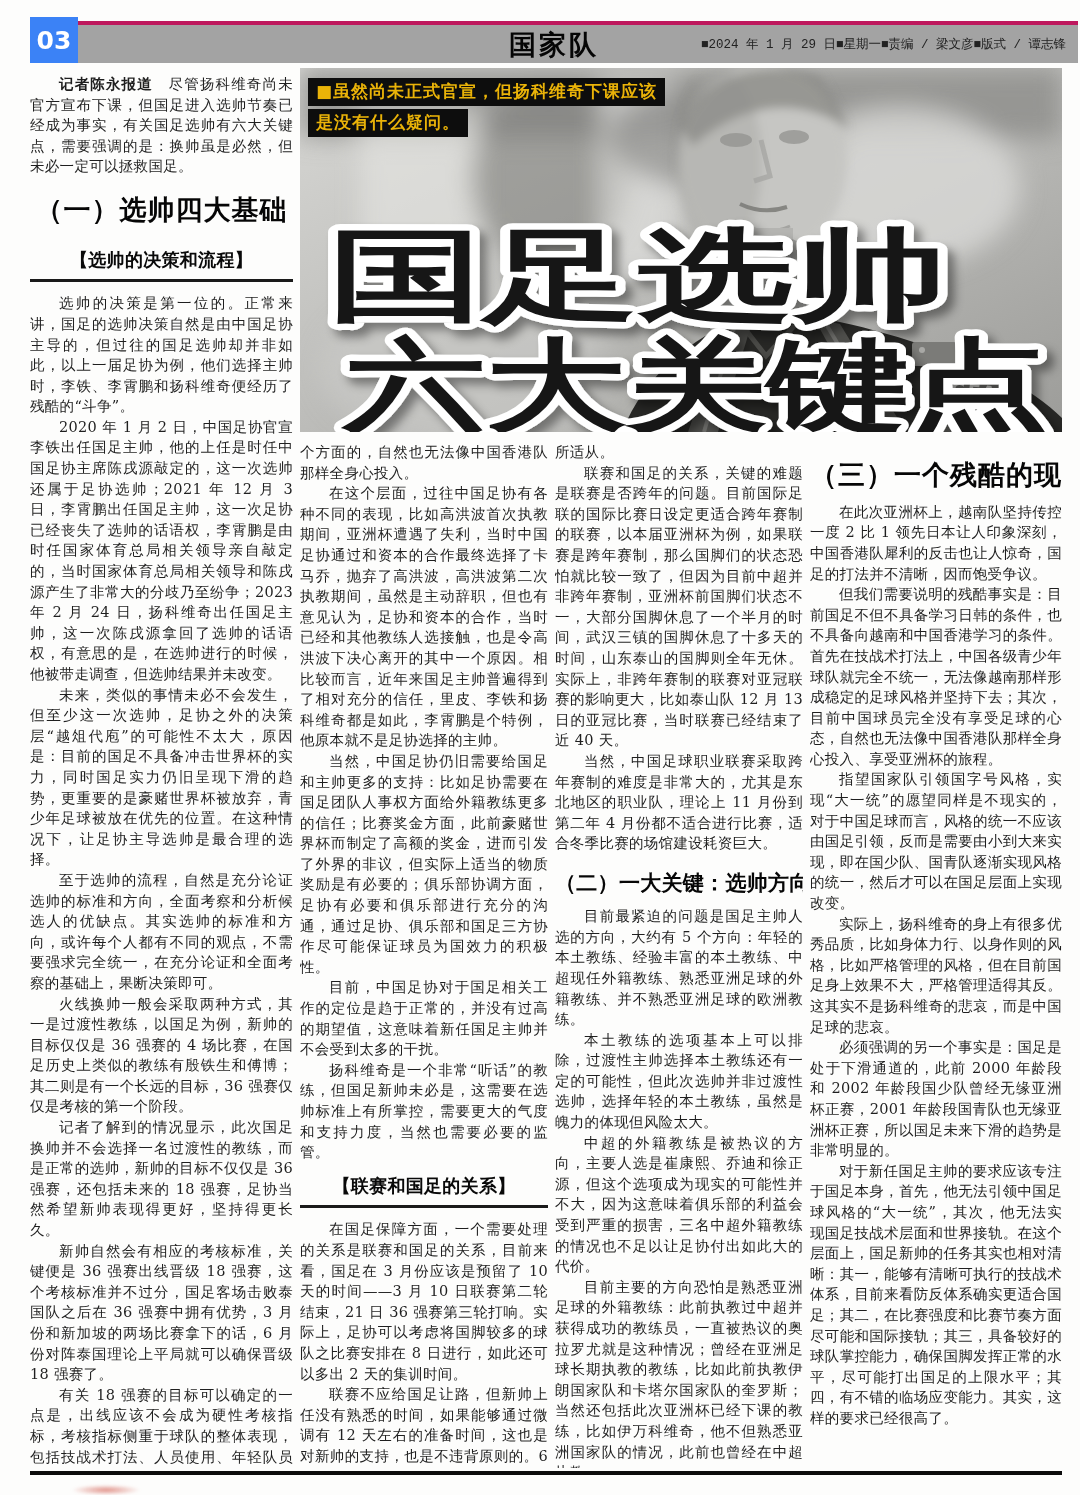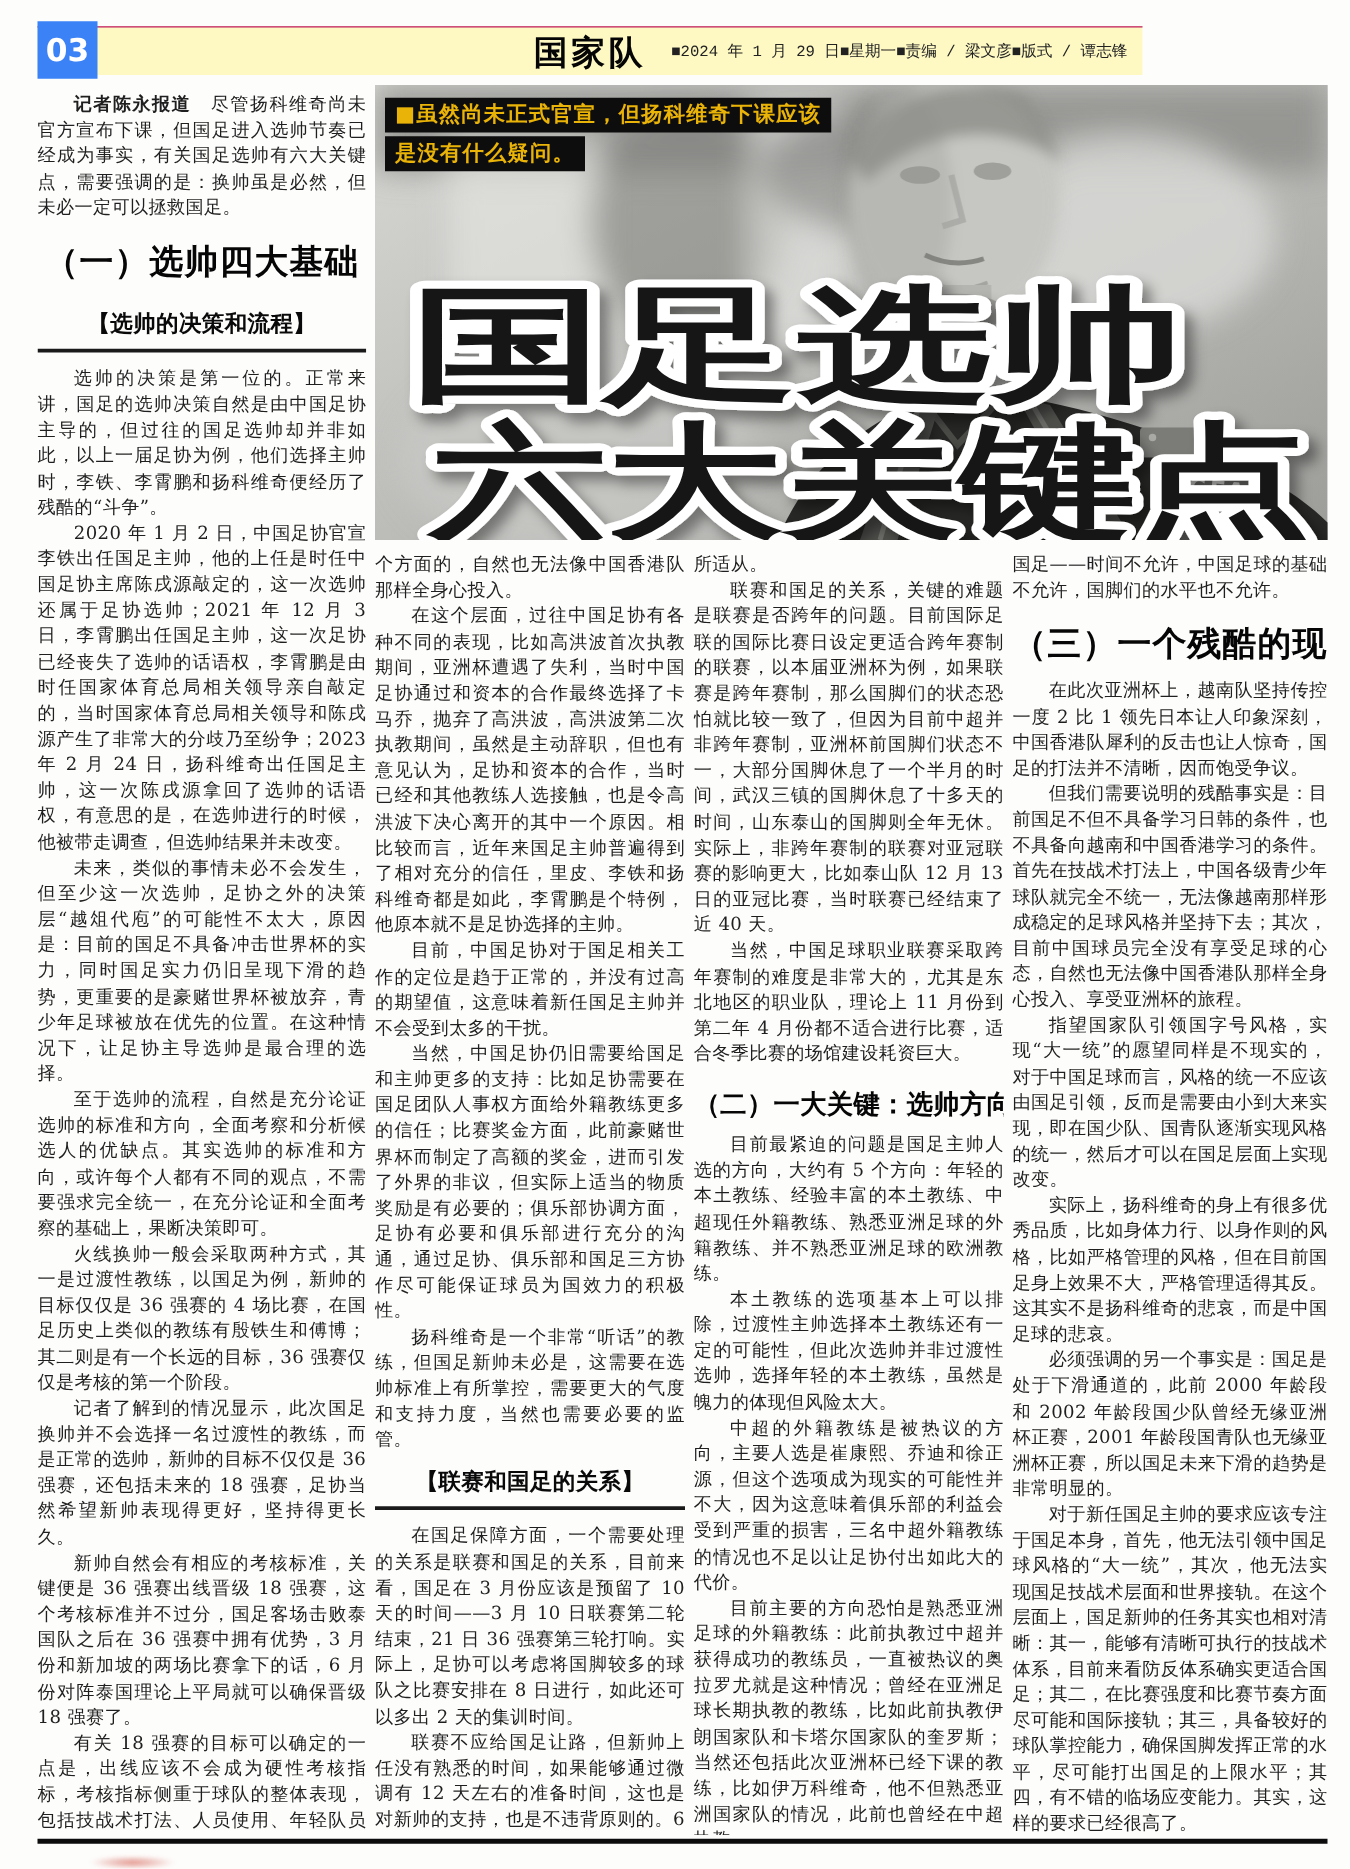--- a/index.html
+++ b/index.html
@@ -2,22 +2,22 @@
 <html><head>
 <meta charset="utf-8">
 <style>
   html,body{margin:0;padding:0;}
   body{
     width:1080px;height:1495px;position:relative;background:#fdfdfc;
     font-family:"DejaVu Serif", serif;color:#1e1e1e;overflow:hidden;
   }
   
   .section-bar{
-    position:absolute;left:30px;top:21px;width:884px;height:38px;
-    background:#fef9c3;border-top:1px solid #be185d;
+    position:absolute;left:30px;top:21px;width:1048px;height:38px;
+    background:#a3a3a3;border-top:4px solid #be185d;
   }
   .section-title{
     position:absolute;left:0;right:0;top:2px;text-align:center;
     font-family:"DejaVu Sans",sans-serif;font-weight:900;font-size:27px;color:#050505;
     letter-spacing:3px;
   }
   .dateline{
     position:absolute;right:12px;top:11px;font-size:12.5px;color:#222;
     font-family:Liberation Mono, monospace;letter-spacing:0;
   }
@@ -161,39 +161,38 @@
     <p class="para">未来，类似的事情未必不会发生，但至少这一次选帅，足协之外的决策层“越俎代庖”的可能性不太大，原因是：目前的国足不具备冲击世界杯的实力，同时国足实力仍旧呈现下滑的趋势，更重要的是豪赌世界杯被放弃，青少年足球被放在优先的位置。在这种情况下，让足协主导选帅是最合理的选择。</p>
     <p class="para">至于选帅的流程，自然是充分论证选帅的标准和方向，全面考察和分析候选人的优缺点。其实选帅的标准和方向，或许每个人都有不同的观点，不需要强求完全统一，在充分论证和全面考察的基础上，果断决策即可。</p>
     <p class="para">火线换帅一般会采取两种方式，其一是过渡性教练，以国足为例，新帅的目标仅仅是 36 强赛的 4 场比赛，在国足历史上类似的教练有殷铁生和傅博；其二则是有一个长远的目标，36 强赛仅仅是考核的第一个阶段。</p>
     <p class="para">记者了解到的情况显示，此次国足换帅并不会选择一名过渡性的教练，而是正常的选帅，新帅的目标不仅仅是 36 强赛，还包括未来的 18 强赛，足协当然希望新帅表现得更好，坚持得更长久。</p>
     <p class="para">新帅自然会有相应的考核标准，关键便是 36 强赛出线晋级 18 强赛，这个考核标准并不过分，国足客场击败泰国队之后在 36 强赛中拥有优势，3 月份和新加坡的两场比赛拿下的话，6 月份对阵泰国理论上平局就可以确保晋级 18 强赛了。</p>
     <p class="para">有关 18 强赛的目标可以确定的一点是，出线应该不会成为硬性考核指标，考核指标侧重于球队的整体表现，包括技战术打法、人员使用、年轻队员培养，当然也包括在一些比赛场次中通过胜利赢得认可等等。</p>
   </div>
 <div id="col2" class="col">
     <p class="para cont">个方面的，自然也无法像中国香港队那样全身心投入。</p>
     <p class="para">在这个层面，过往中国足协有各种不同的表现，比如高洪波首次执教期间，亚洲杯遭遇了失利，当时中国足协通过和资本的合作最终选择了卡马乔，抛弃了高洪波，高洪波第二次执教期间，虽然是主动辞职，但也有意见认为，足协和资本的合作，当时已经和其他教练人选接触，也是令高洪波下决心离开的其中一个原因。相比较而言，近年来国足主帅普遍得到了相对充分的信任，里皮、李铁和扬科维奇都是如此，李霄鹏是个特例，他原本就不是足协选择的主帅。</p>
+    <p class="para">当然，中国足协仍旧需要给国足和主帅更多的支持：比如足协需要在国足团队人事权方面给外籍教练更多的信任；比赛奖金方面，此前豪赌世界杯而制定了高额的奖金，进而引发了外界的非议，但实际上适当的物质奖励是有必要的；俱乐部协调方面，足协有必要和俱乐部进行充分的沟通，通过足协、俱乐部和国足三方协作尽可能保证球员为国效力的积极性。</p>
     <p class="para">目前，中国足协对于国足相关工作的定位是趋于正常的，并没有过高的期望值，这意味着新任国足主帅并不会受到太多的干扰。</p>
-    <p class="para">当然，中国足协仍旧需要给国足和主帅更多的支持：比如足协需要在国足团队人事权方面给外籍教练更多的信任；比赛奖金方面，此前豪赌世界杯而制定了高额的奖金，进而引发了外界的非议，但实际上适当的物质奖励是有必要的；俱乐部协调方面，足协有必要和俱乐部进行充分的沟通，通过足协、俱乐部和国足三方协作尽可能保证球员为国效力的积极性。</p>
     <p class="para">扬科维奇是一个非常“听话”的教练，但国足新帅未必是，这需要在选帅标准上有所掌控，需要更大的气度和支持力度，当然也需要必要的监管。</p>
     <div class="sec-h2">【联赛和国足的关系】</div>
     <p class="para">在国足保障方面，一个需要处理的关系是联赛和国足的关系，目前来看，国足在 3 月份应该是预留了 10 天的时间——3 月 10 日联赛第二轮结束，21 日 36 强赛第三轮打响。实际上，足协可以考虑将国脚较多的球队之比赛安排在 8 日进行，如此还可以多出 2 天的集训时间。</p>
     <p class="para">联赛不应给国足让路，但新帅上任没有熟悉的时间，如果能够通过微调有 12 天左右的准备时间，这也是对新帅的支持，也是不违背原则的。6 月份的国际比赛日同样有 10 天的备战时间，也是相对充分的。国足还安排了 7 月份的飞行集训。</p>
   </div>
 <div id="col3" class="col">
     <p class="para cont">所适从。</p>
     <p class="para">联赛和国足的关系，关键的难题是联赛是否跨年的问题。目前国际足联的国际比赛日设定更适合跨年赛制的联赛，以本届亚洲杯为例，如果联赛是跨年赛制，那么国脚们的状态恐怕就比较一致了，但因为目前中超并非跨年赛制，亚洲杯前国脚们状态不一，大部分国脚休息了一个半月的时间，武汉三镇的国脚休息了十多天的时间，山东泰山的国脚则全年无休。实际上，非跨年赛制的联赛对亚冠联赛的影响更大，比如泰山队 12 月 13 日的亚冠比赛，当时联赛已经结束了近 40 天。</p>
     <p class="para">当然，中国足球职业联赛采取跨年赛制的难度是非常大的，尤其是东北地区的职业队，理论上 11 月份到第二年 4 月份都不适合进行比赛，适合冬季比赛的场馆建设耗资巨大。</p>
     <div class="sec-h1 md">（二）一大关键：选帅方向</div>
     <p class="para">目前最紧迫的问题是国足主帅人选的方向，大约有 5 个方向：年轻的本土教练、经验丰富的本土教练、中超现任外籍教练、熟悉亚洲足球的外籍教练、并不熟悉亚洲足球的欧洲教练。</p>
     <p class="para">本土教练的选项基本上可以排除，过渡性主帅选择本土教练还有一定的可能性，但此次选帅并非过渡性选帅，选择年轻的本土教练，虽然是魄力的体现但风险太大。</p>
     <p class="para">中超的外籍教练是被热议的方向，主要人选是崔康熙、乔迪和徐正源，但这个选项成为现实的可能性并不大，因为这意味着俱乐部的利益会受到严重的损害，三名中超外籍教练的情况也不足以让足协付出如此大的代价。</p>
     <p class="para">目前主要的方向恐怕是熟悉亚洲足球的外籍教练：此前执教过中超并获得成功的教练员，一直被热议的奥拉罗尤就是这种情况；曾经在亚洲足球长期执教的教练，比如此前执教伊朗国家队和卡塔尔国家队的奎罗斯；当然还包括此次亚洲杯已经下课的教练，比如伊万科维奇，他不但熟悉亚洲国家队的情况，此前也曾经在中超执教。</p>
   </div>
 <div id="col4" class="col">
-    <p class="para cont">国足——时间不允许，中国足球的基础不允许，国脚们的水平也不允许。</p>
     <div class="sec-h1 xl">（三）一个残酷的现实</div>
     <p class="para">在此次亚洲杯上，越南队坚持传控一度 2 比 1 领先日本让人印象深刻，中国香港队犀利的反击也让人惊奇，国足的打法并不清晰，因而饱受争议。</p>
     <p class="para">但我们需要说明的残酷事实是：目前国足不但不具备学习日韩的条件，也不具备向越南和中国香港学习的条件。首先在技战术打法上，中国各级青少年球队就完全不统一，无法像越南那样形成稳定的足球风格并坚持下去；其次，目前中国球员完全没有享受足球的心态，自然也无法像中国香港队那样全身心投入、享受亚洲杯的旅程。</p>
     <p class="para">指望国家队引领国字号风格，实现“大一统”的愿望同样是不现实的，对于中国足球而言，风格的统一不应该由国足引领，反而是需要由小到大来实现，即在国少队、国青队逐渐实现风格的统一，然后才可以在国足层面上实现改变。</p>
     <p class="para">实际上，扬科维奇的身上有很多优秀品质，比如身体力行、以身作则的风格，比如严格管理的风格，但在目前国足身上效果不大，严格管理适得其反。这其实不是扬科维奇的悲哀，而是中国足球的悲哀。</p>
     <p class="para">必须强调的另一个事实是：国足是处于下滑通道的，此前 2000 年龄段和 2002 年龄段国少队曾经无缘亚洲杯正赛，2001 年龄段国青队也无缘亚洲杯正赛，所以国足未来下滑的趋势是非常明显的。</p>
     <p class="para">对于新任国足主帅的要求应该专注于国足本身，首先，他无法引领中国足球风格的“大一统”，其次，他无法实现国足技战术层面和世界接轨。在这个层面上，国足新帅的任务其实也相对清晰：其一，能够有清晰可执行的技战术体系，目前来看防反体系确实更适合国足；其二，在比赛强度和比赛节奏方面尽可能和国际接轨；其三，具备较好的球队掌控能力，确保国脚发挥正常的水平，尽可能打出国足的上限水平；其四，有不错的临场应变能力。其实，这样的要求已经很高了。</p>
   </div>
 
 <div class="bottom-rule"></div>

